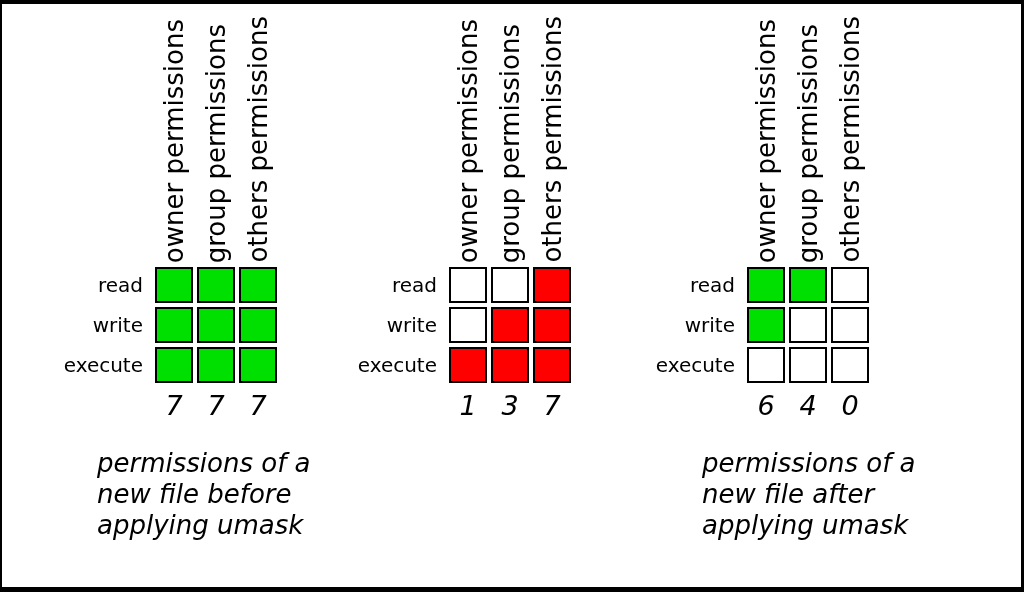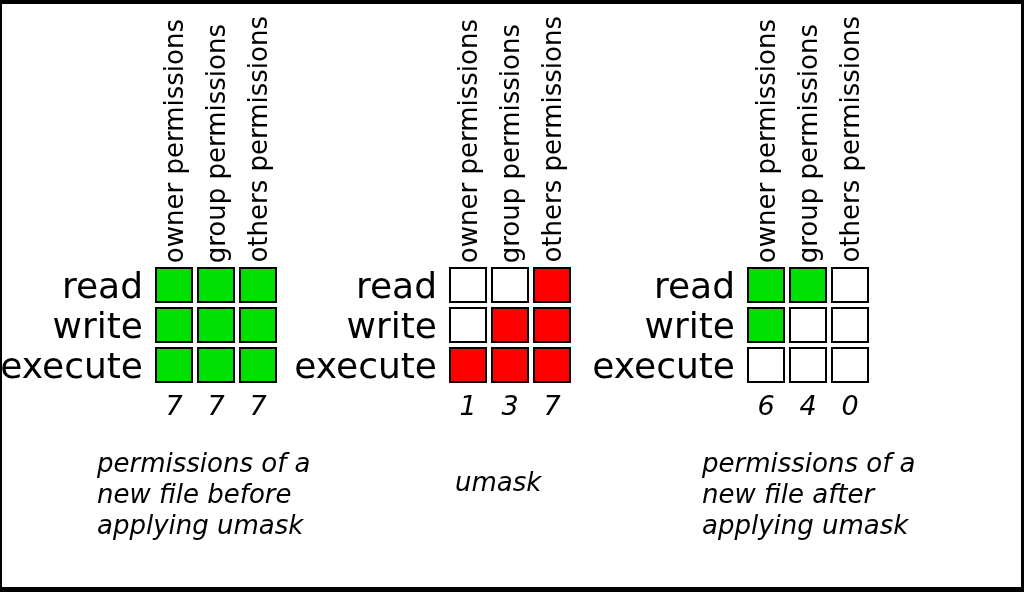--- a/index.html
+++ b/index.html
@@ -34,21 +34,21 @@
     justify-self: center;
     align-self: end;
     font-size: 26px;
     line-height: 1;
     white-space: nowrap;
   }
   .row-label {
     justify-self: end;
     align-self: center;
     padding-right: 8px;
-    font-size: 36px;
+    font-size: 20px;
     white-space: nowrap;
   }
   .cell {
     box-sizing: border-box;
     width: 38px;
     height: 36px;
     border: 2px solid #000000;
     background: #ffffff;
   }
   .digit {
@@ -150,18 +150,17 @@
 
     <div class="corner"></div>
     <div class="digit">6</div>
     <div class="digit">4</div>
     <div class="digit">0</div>
   </div>
 
   <div class="caption" id="caption-before">permissions of a
 new file before
 applying umask</div>
-  <div class="caption" id="caption-umask">umask</div>
   <div class="caption" id="caption-after">permissions of a
 new file after
 applying umask</div>
 
 </div>
 
 </body></html>

